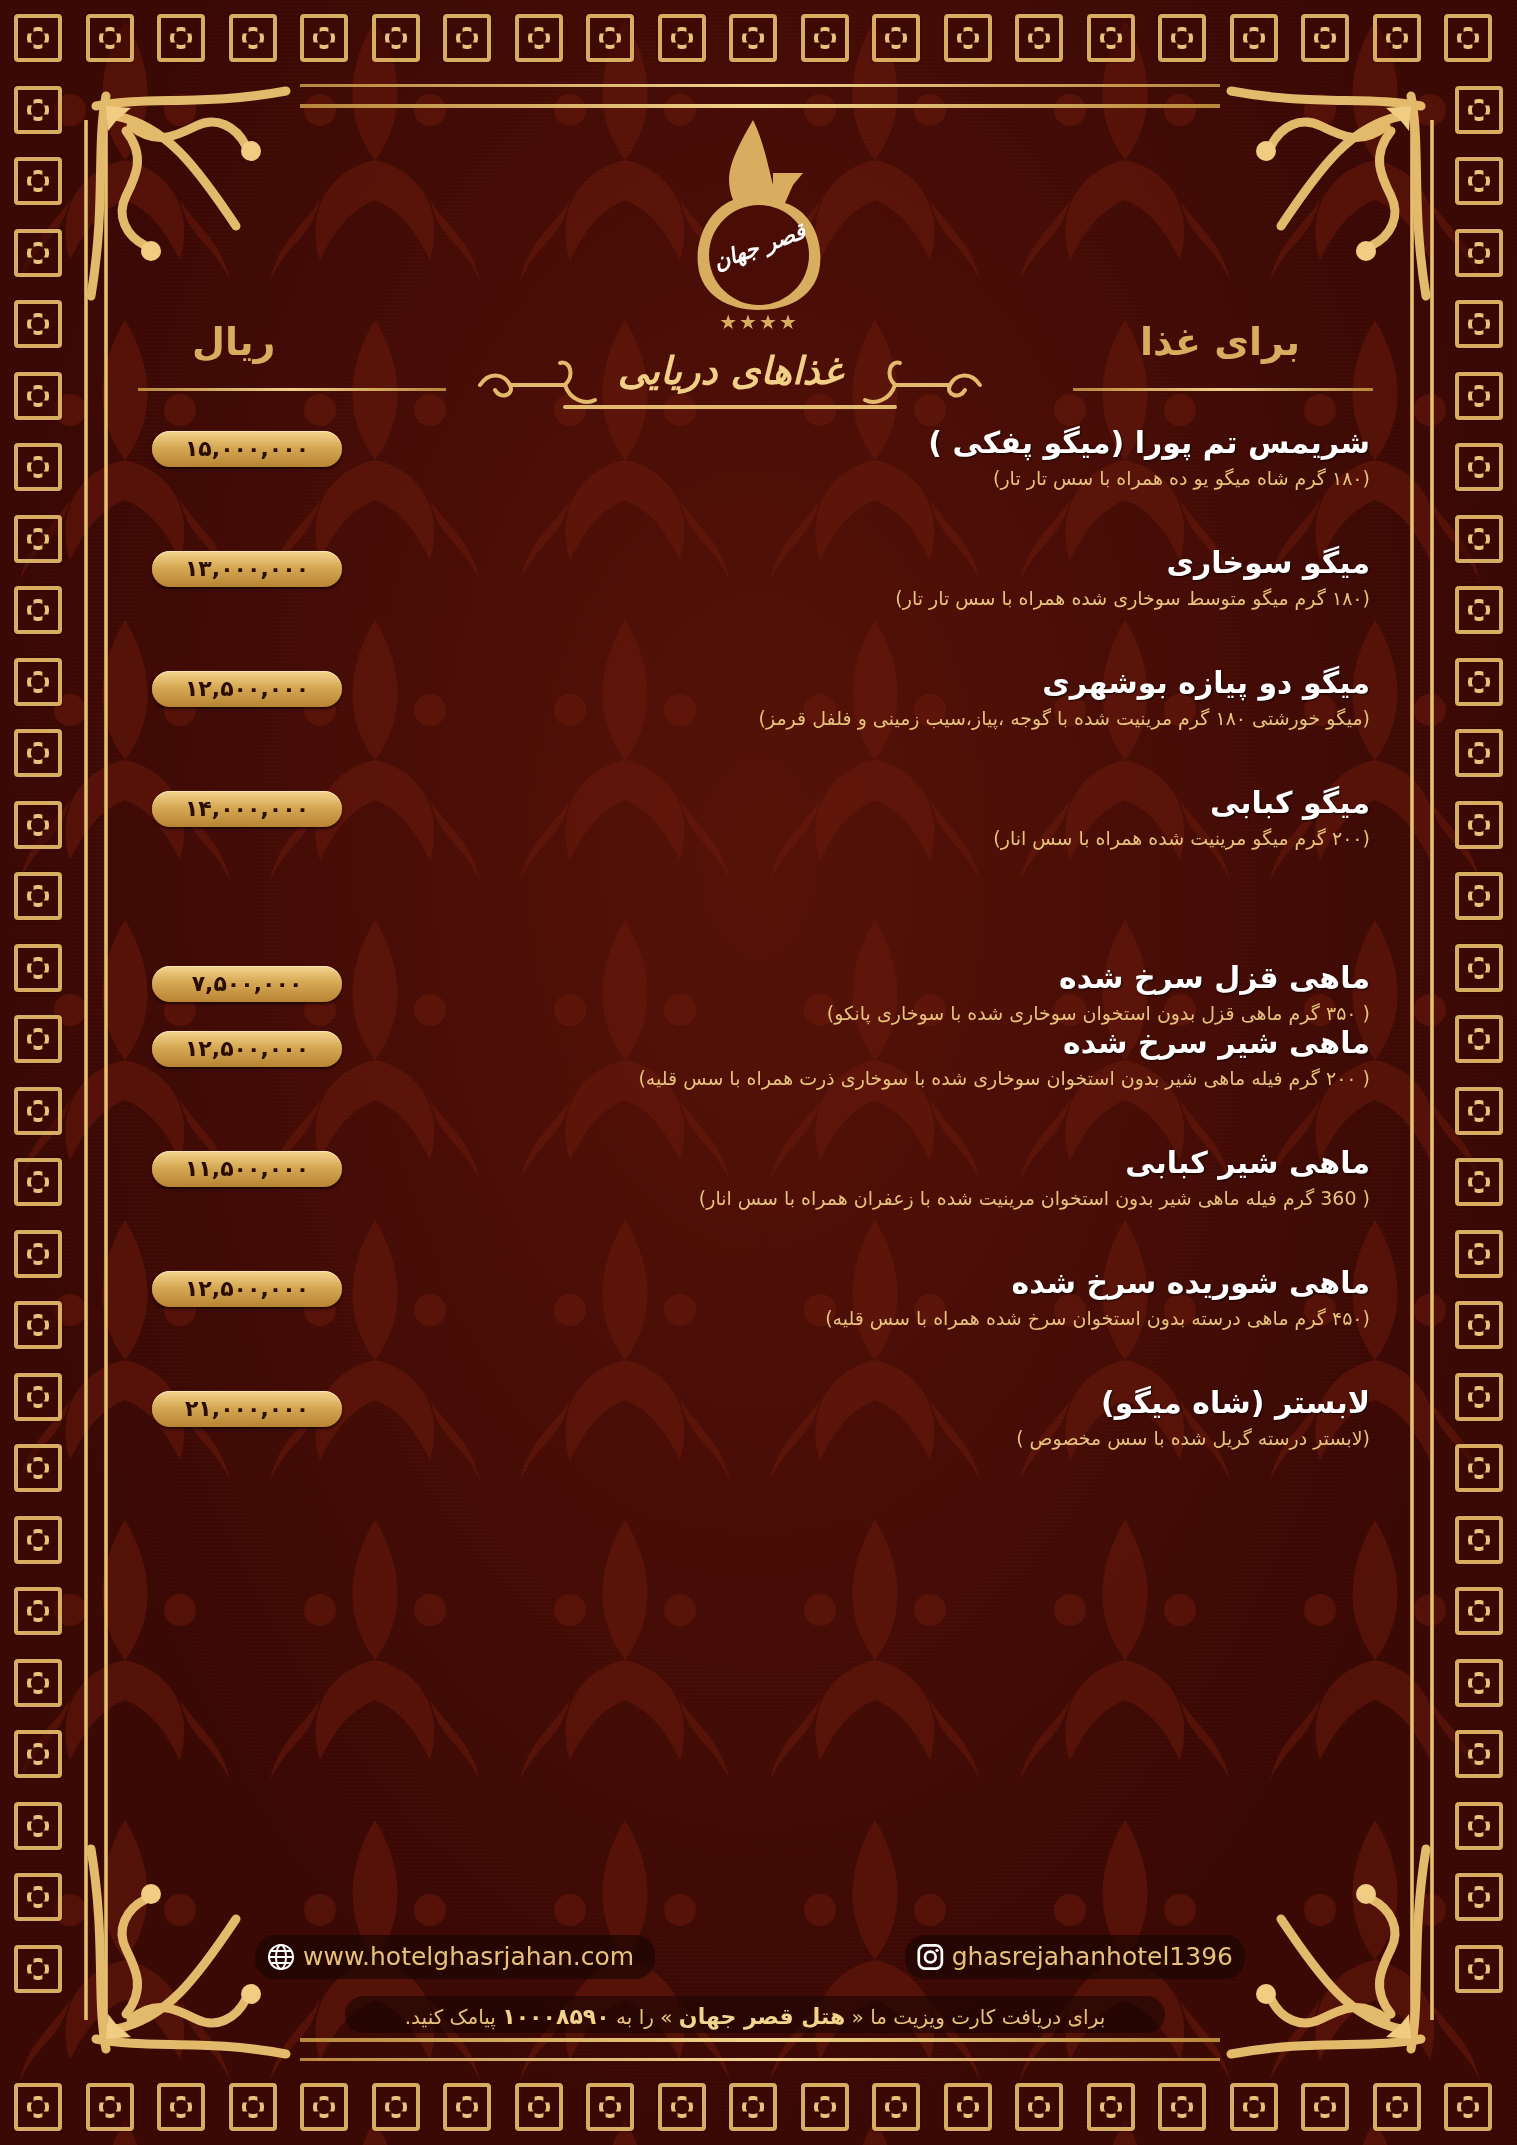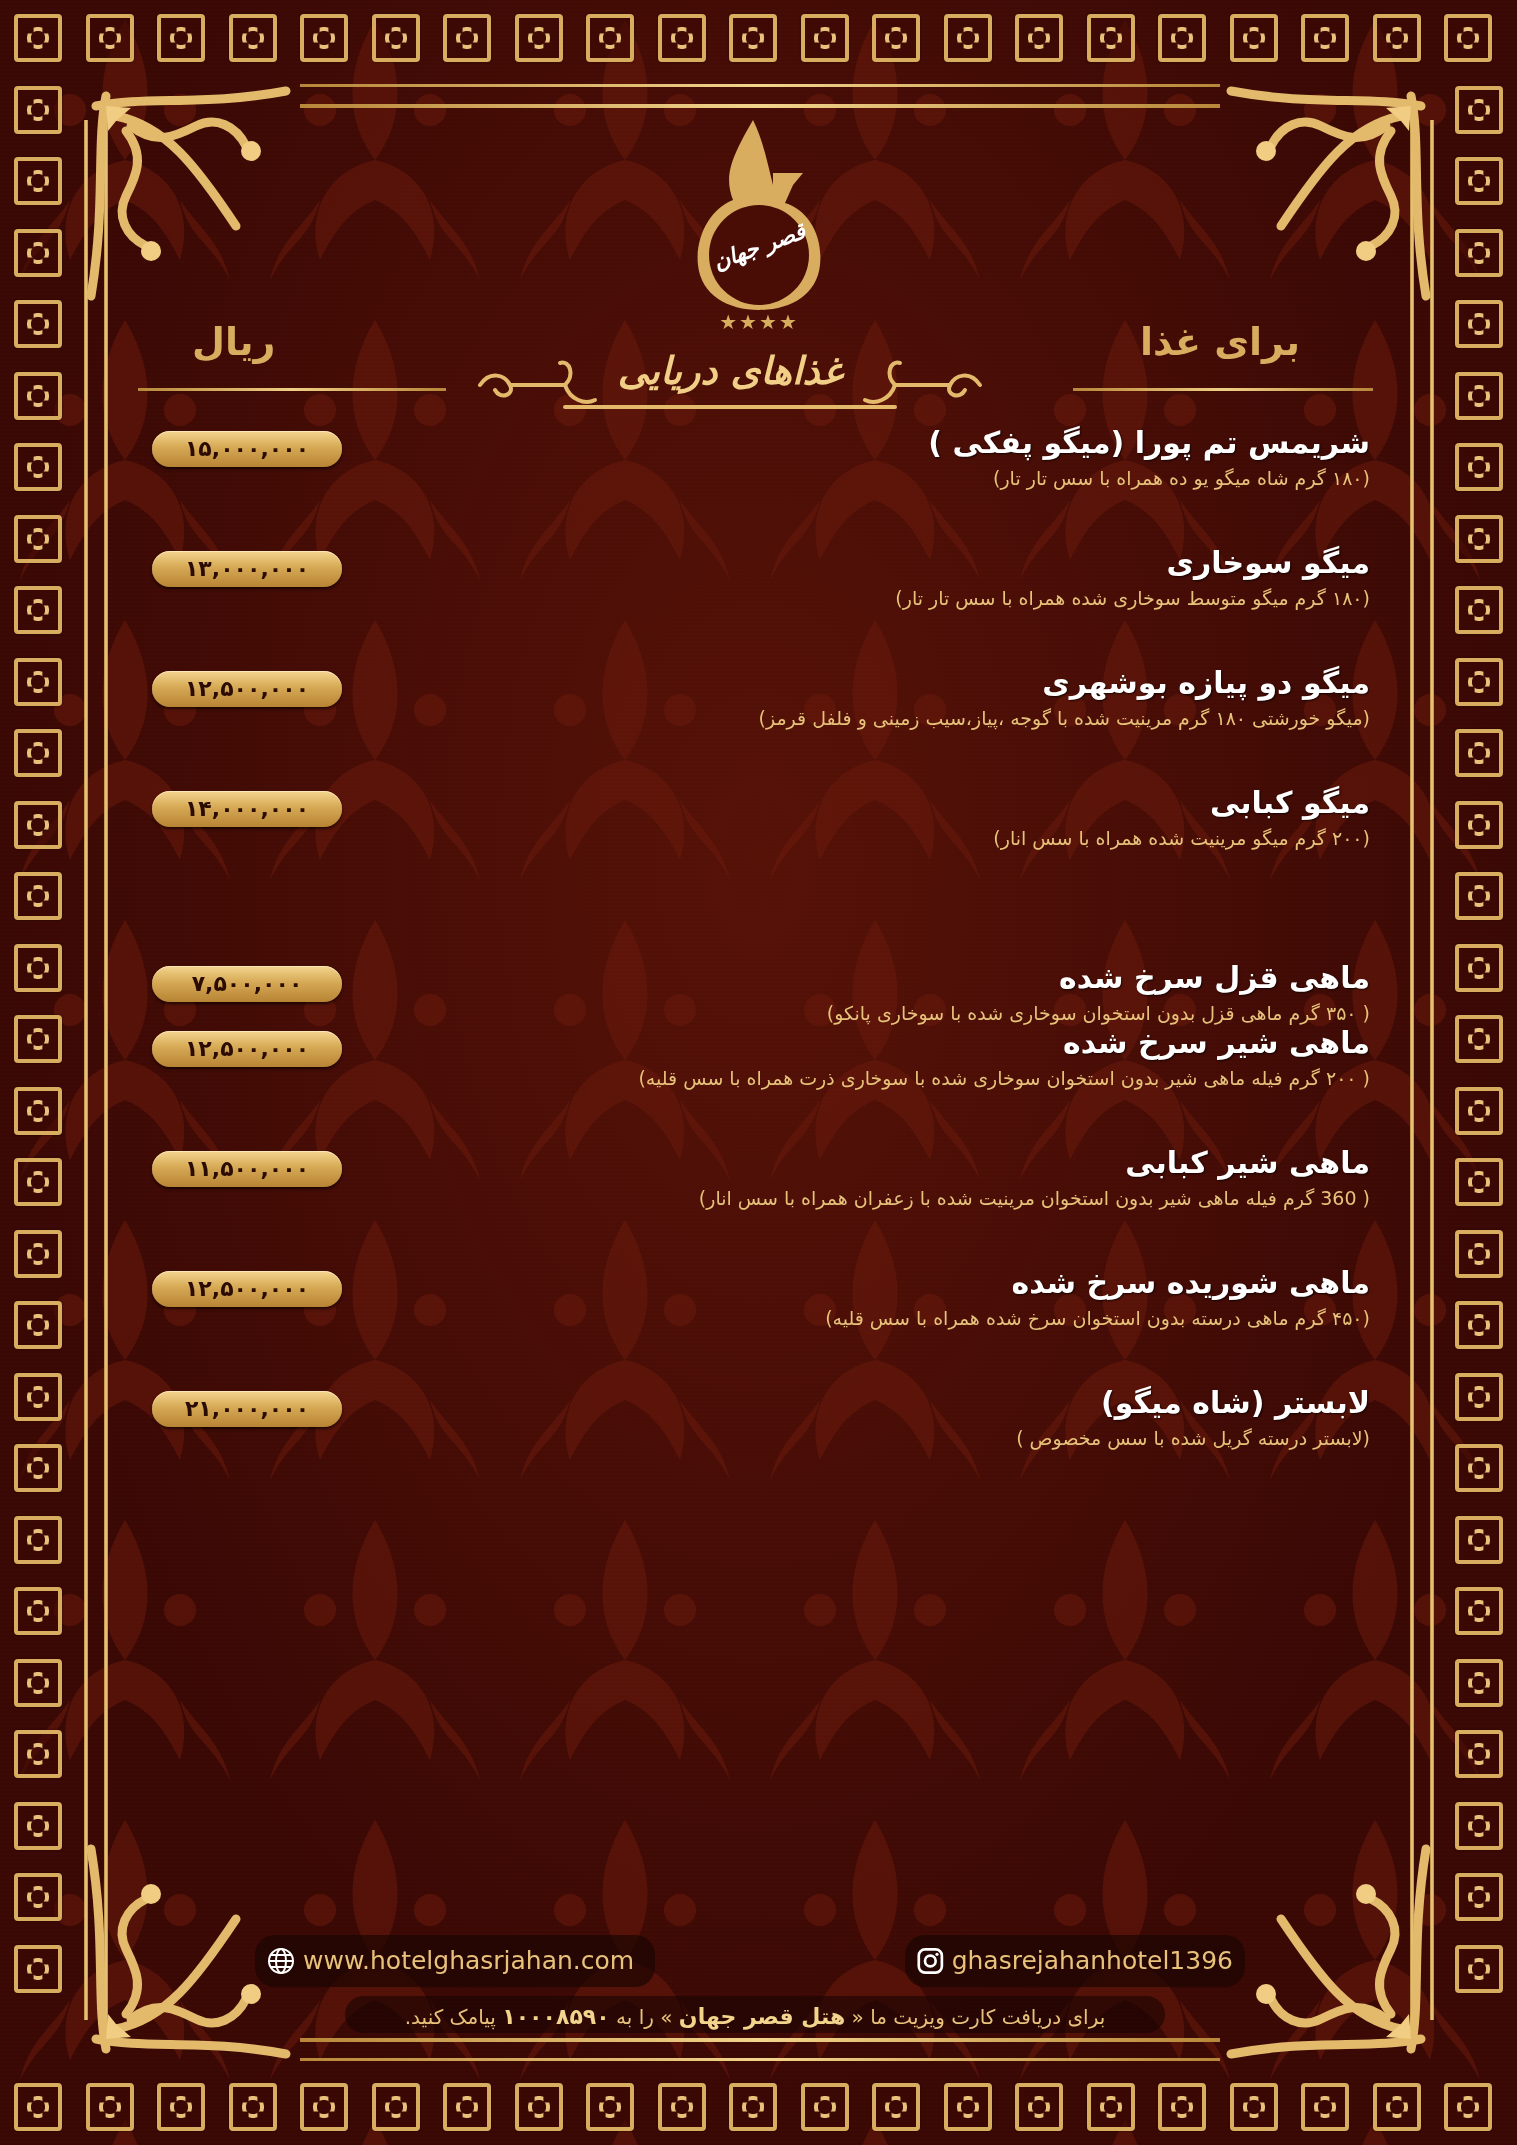--- a/index.html
+++ b/index.html
@@ -32,21 +32,21 @@
   
   .item{position:absolute;left:140px;width:1230px;height:100px;}
   .item .name{position:absolute;right:0;top:0;direction:rtl;color:#ffffff;font-size:30px;font-weight:bold;white-space:nowrap;
     text-shadow:1px 1px 2px rgba(0,0,0,0.7);}
   .item .desc{position:absolute;right:0;top:42px;direction:rtl;color:#e6c27a;font-size:19px;white-space:nowrap;}
   .price{position:absolute;left:12px;top:6px;width:190px;height:36px;border-radius:18px;box-sizing:border-box;
     background:linear-gradient(180deg,#f4d58f 0%,#d6a955 45%,#b78434 100%);
     box-shadow:0 2px 3px rgba(0,0,0,0.6), inset 0 1px 0 rgba(255,240,200,0.7);
     color:#2b0c02;font-weight:bold;font-size:22px;letter-spacing:3px;text-align:center;line-height:36px;}
   
-  .pill{position:absolute;height:52px;border-radius:20px;background:rgba(25,4,2,0.65);
+  .pill{position:absolute;height:44px;border-radius:20px;background:rgba(25,4,2,0.65);
     color:#e8c27a;font-size:25px;line-height:40px;display:flex;align-items:center;gap:8px;padding:0 12px;box-sizing:border-box;white-space:nowrap;}
   .sms{position:absolute;left:345px;top:1996px;width:820px;height:37px;border-radius:21px;background:rgba(25,4,2,0.6);
     color:#e8c27a;font-size:20px;line-height:42px;text-align:center;direction:rtl;white-space:nowrap;}
   .sms b{color:#f3d48c;font-size:22px;}
 </style>
 </head>
 <body>
 
 <div class="page">
 

